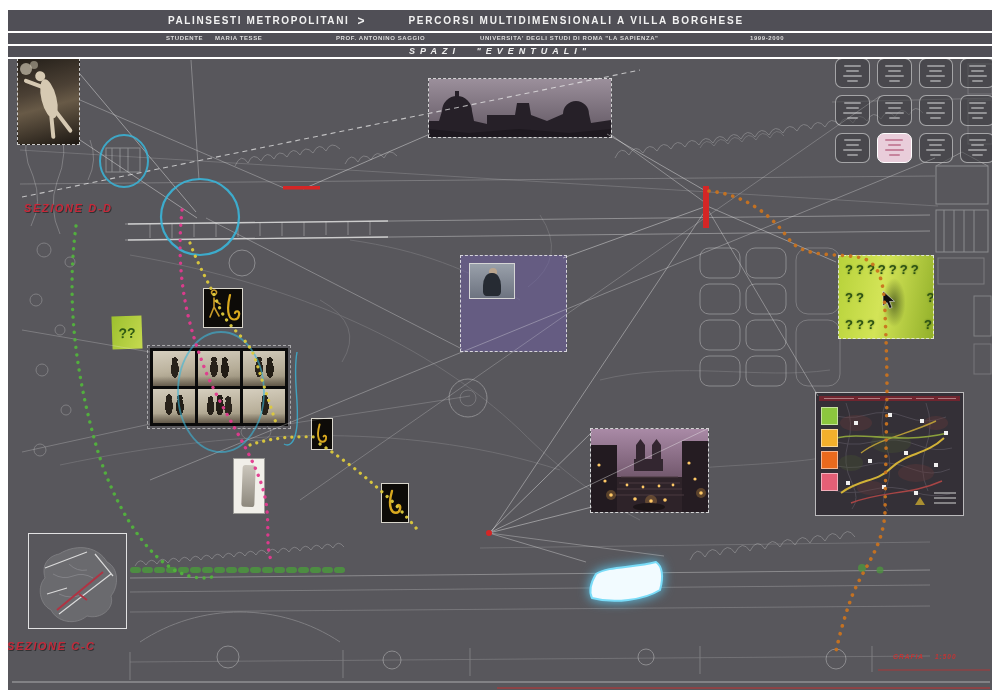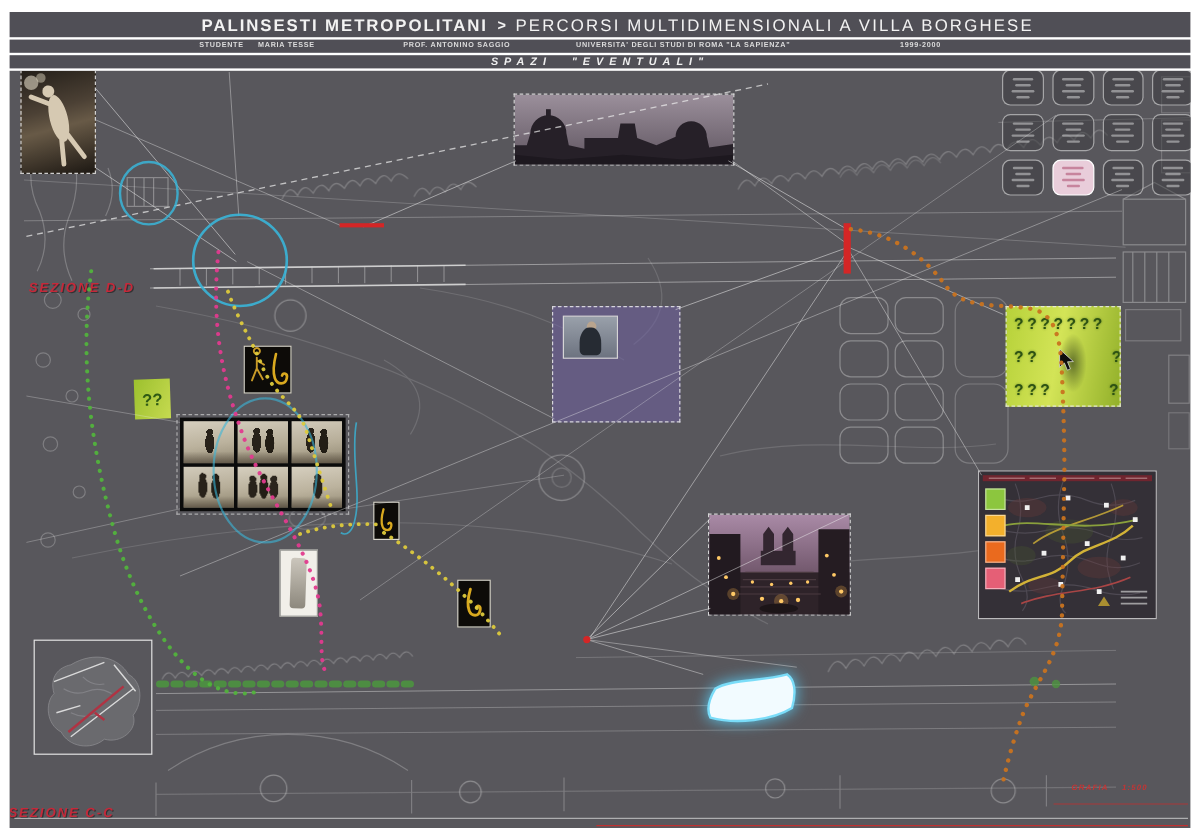--- a/index.html
+++ b/index.html
@@ -7,28 +7,28 @@
         font-family:"Liberation Sans","DejaVu Sans",sans-serif;}
   .abs{position:absolute;}
   .bar{position:absolute;left:8px;right:8px;background:#504f56;}
   #bar-title{top:10px;height:21px;}
   #bar-byline{top:33px;height:11px;}
   #bar-sub{top:46px;height:11px;}
   #board{position:absolute;left:8px;top:59px;width:984px;height:631px;background:#58575c;overflow:hidden;}
   svg.layer{position:absolute;left:0;top:0;pointer-events:none;}
 
   .title-wrap{position:absolute;left:160px;top:0;height:21px;display:flex;align-items:center;gap:8px;color:#f2f2f2;white-space:nowrap;}
-  .t-main{font-size:14px;font-weight:bold;letter-spacing:1.6px;}
+  .t-main{font-size:10px;font-weight:bold;letter-spacing:1.6px;}
   .t-sep{font-size:12px;font-weight:bold;}
-  .t-rest{font-size:14px;font-weight:normal;letter-spacing:1.8px;}
+  .t-rest{font-size:10px;font-weight:bold;letter-spacing:1.8px;margin-left:36px;}
   .by{position:absolute;top:0;height:11px;line-height:11px;font-size:6px;font-weight:bold;letter-spacing:.6px;color:#dcdcdc;white-space:nowrap;}
   .sub{width:100%;text-align:center;line-height:11px;font-size:9px;font-weight:bold;font-style:italic;letter-spacing:5px;word-spacing:9px;color:#efefef;white-space:nowrap;}
 
   .dashedge{border:1px dashed rgba(235,235,235,.85);}
-  .sec-label{position:absolute;color:#c5293a;font-weight:bold;font-style:italic;font-size:11px;letter-spacing:1.6px;text-shadow:1px 1px 0 rgba(20,20,20,.55);white-space:nowrap;margin-top:32px;}
+  .sec-label{position:absolute;color:#c5293a;font-weight:bold;font-style:italic;font-size:11px;letter-spacing:1.6px;text-shadow:1px 1px 0 rgba(20,20,20,.55);white-space:nowrap;}
   .scale-note{position:absolute;left:893px;top:653px;display:flex;gap:11px;color:#c23535;font-size:6.5px;font-style:italic;font-weight:bold;letter-spacing:1px;white-space:nowrap;}
 
   
   #program-grid{left:835px;top:58px;width:160px;height:105px;display:grid;
     grid-template-columns:repeat(4,1fr);grid-template-rows:repeat(3,1fr);gap:7px;}
   .pcell{border:1px solid rgba(242,242,242,.55);border-radius:7px;background:rgba(58,58,62,.5);
     display:flex;flex-direction:column;align-items:center;justify-content:center;gap:3px;padding:4px;}
   .pcell i{display:block;height:2px;border-radius:1px;background:rgba(238,238,238,.45);}
   .pcell i:nth-child(1){width:70%;}.pcell i:nth-child(2){width:52%;}
   .pcell i:nth-child(3){width:76%;}.pcell i:nth-child(4){width:44%;}

